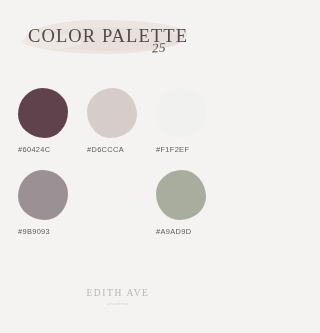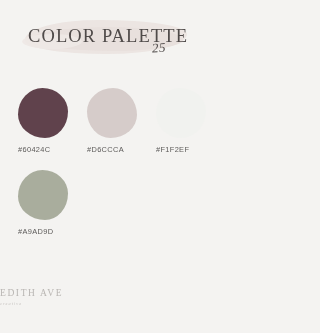--- a/index.html
+++ b/index.html
@@ -121,20 +121,21 @@
     color: #5c5a59;
     font-family: "Liberation Sans", sans-serif;
   }
 
   
   .footer {
     position: absolute;
     left: 0;
     top: 282px;
     width: 236px;
+    text-align: center;
   }
   .logo-mark {
     font-family: "Liberation Serif", serif;
     font-size: 9.5px;
     letter-spacing: 1.6px;
     color: #b9b6b3;
     display: inline-block;
   }
   .logo-sub {
     margin-top: 1px;
@@ -170,20 +171,24 @@
         <div class="hex">#D6CCCA</div>
       </div>
       <div class="swatch">
         <div class="blob" style="background:#F1F2EF"></div>
         <div class="hex">#F1F2EF</div>
       </div>
     </div>
 
     <div class="row">
       <div class="swatch">
+        <div class="blob" style="background:#9B9093"></div>
+        <div class="hex">#9B9093</div>
+      </div>
+      <div class="swatch">
         <div class="blob" style="background:#A9AD9D"></div>
         <div class="hex">#A9AD9D</div>
       </div>
     </div>
 
   </div>
 
   <div class="footer">
     <div class="logo-mark">EDITH AVE</div>
     <div class="logo-sub">creative</div>

